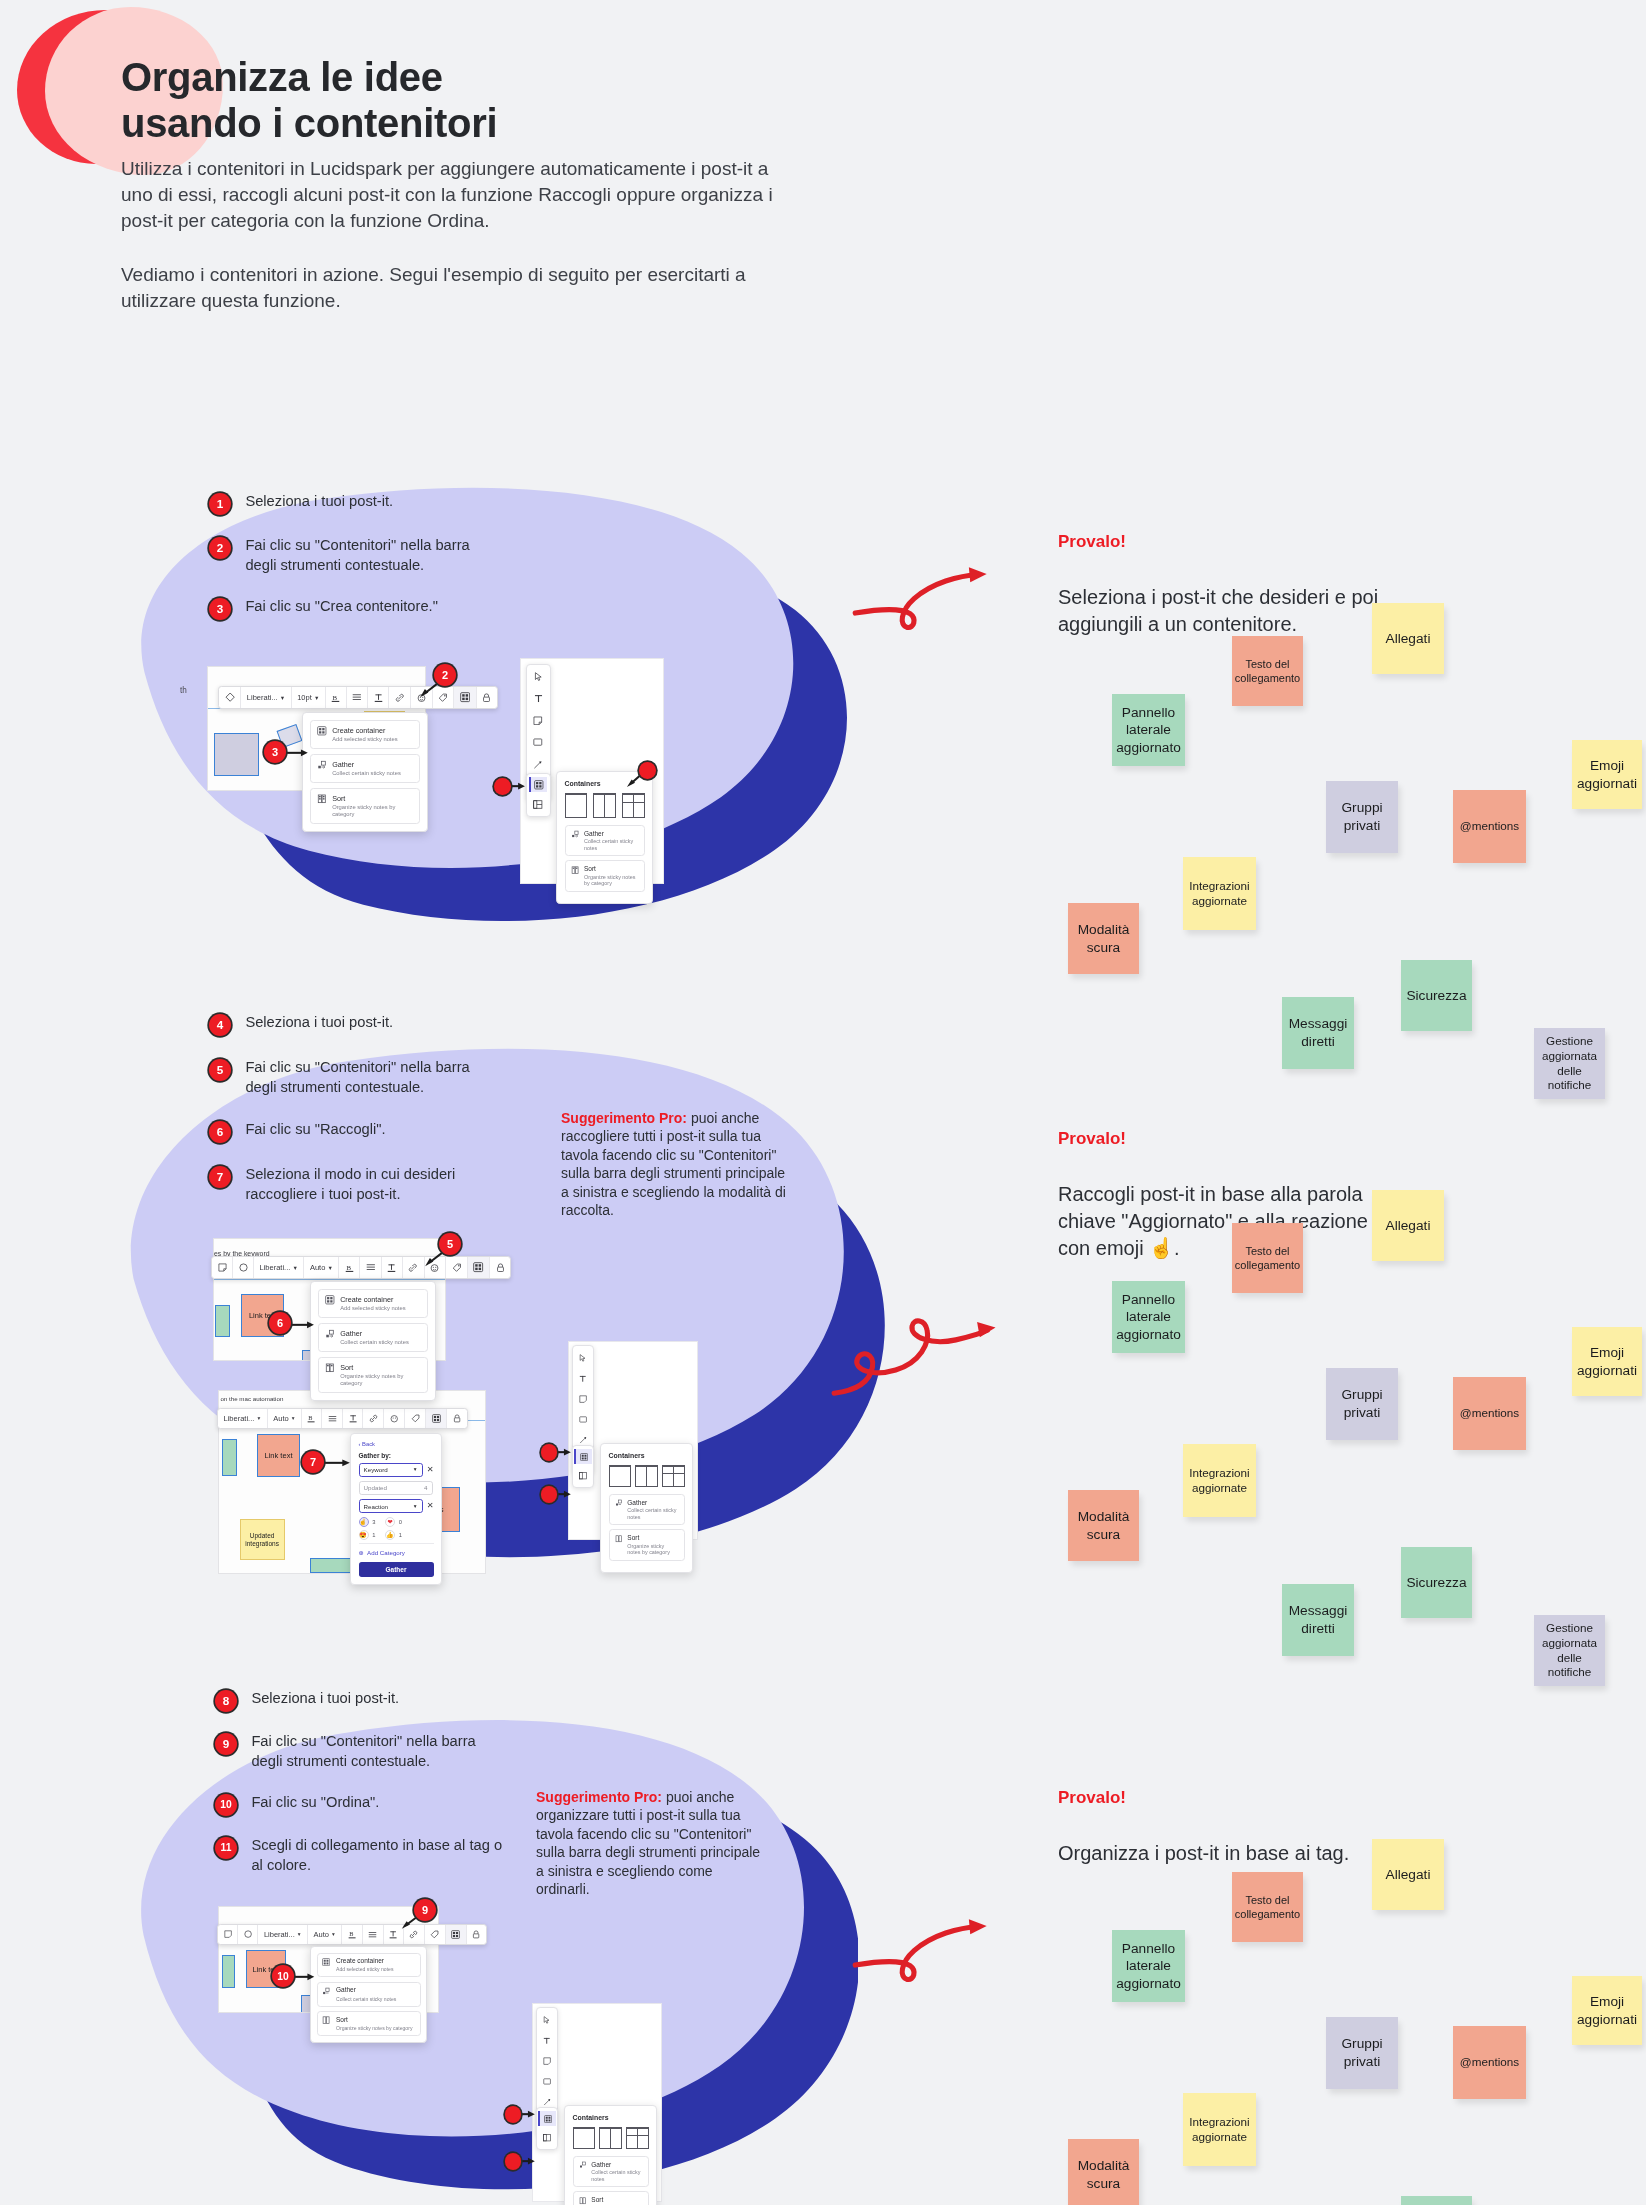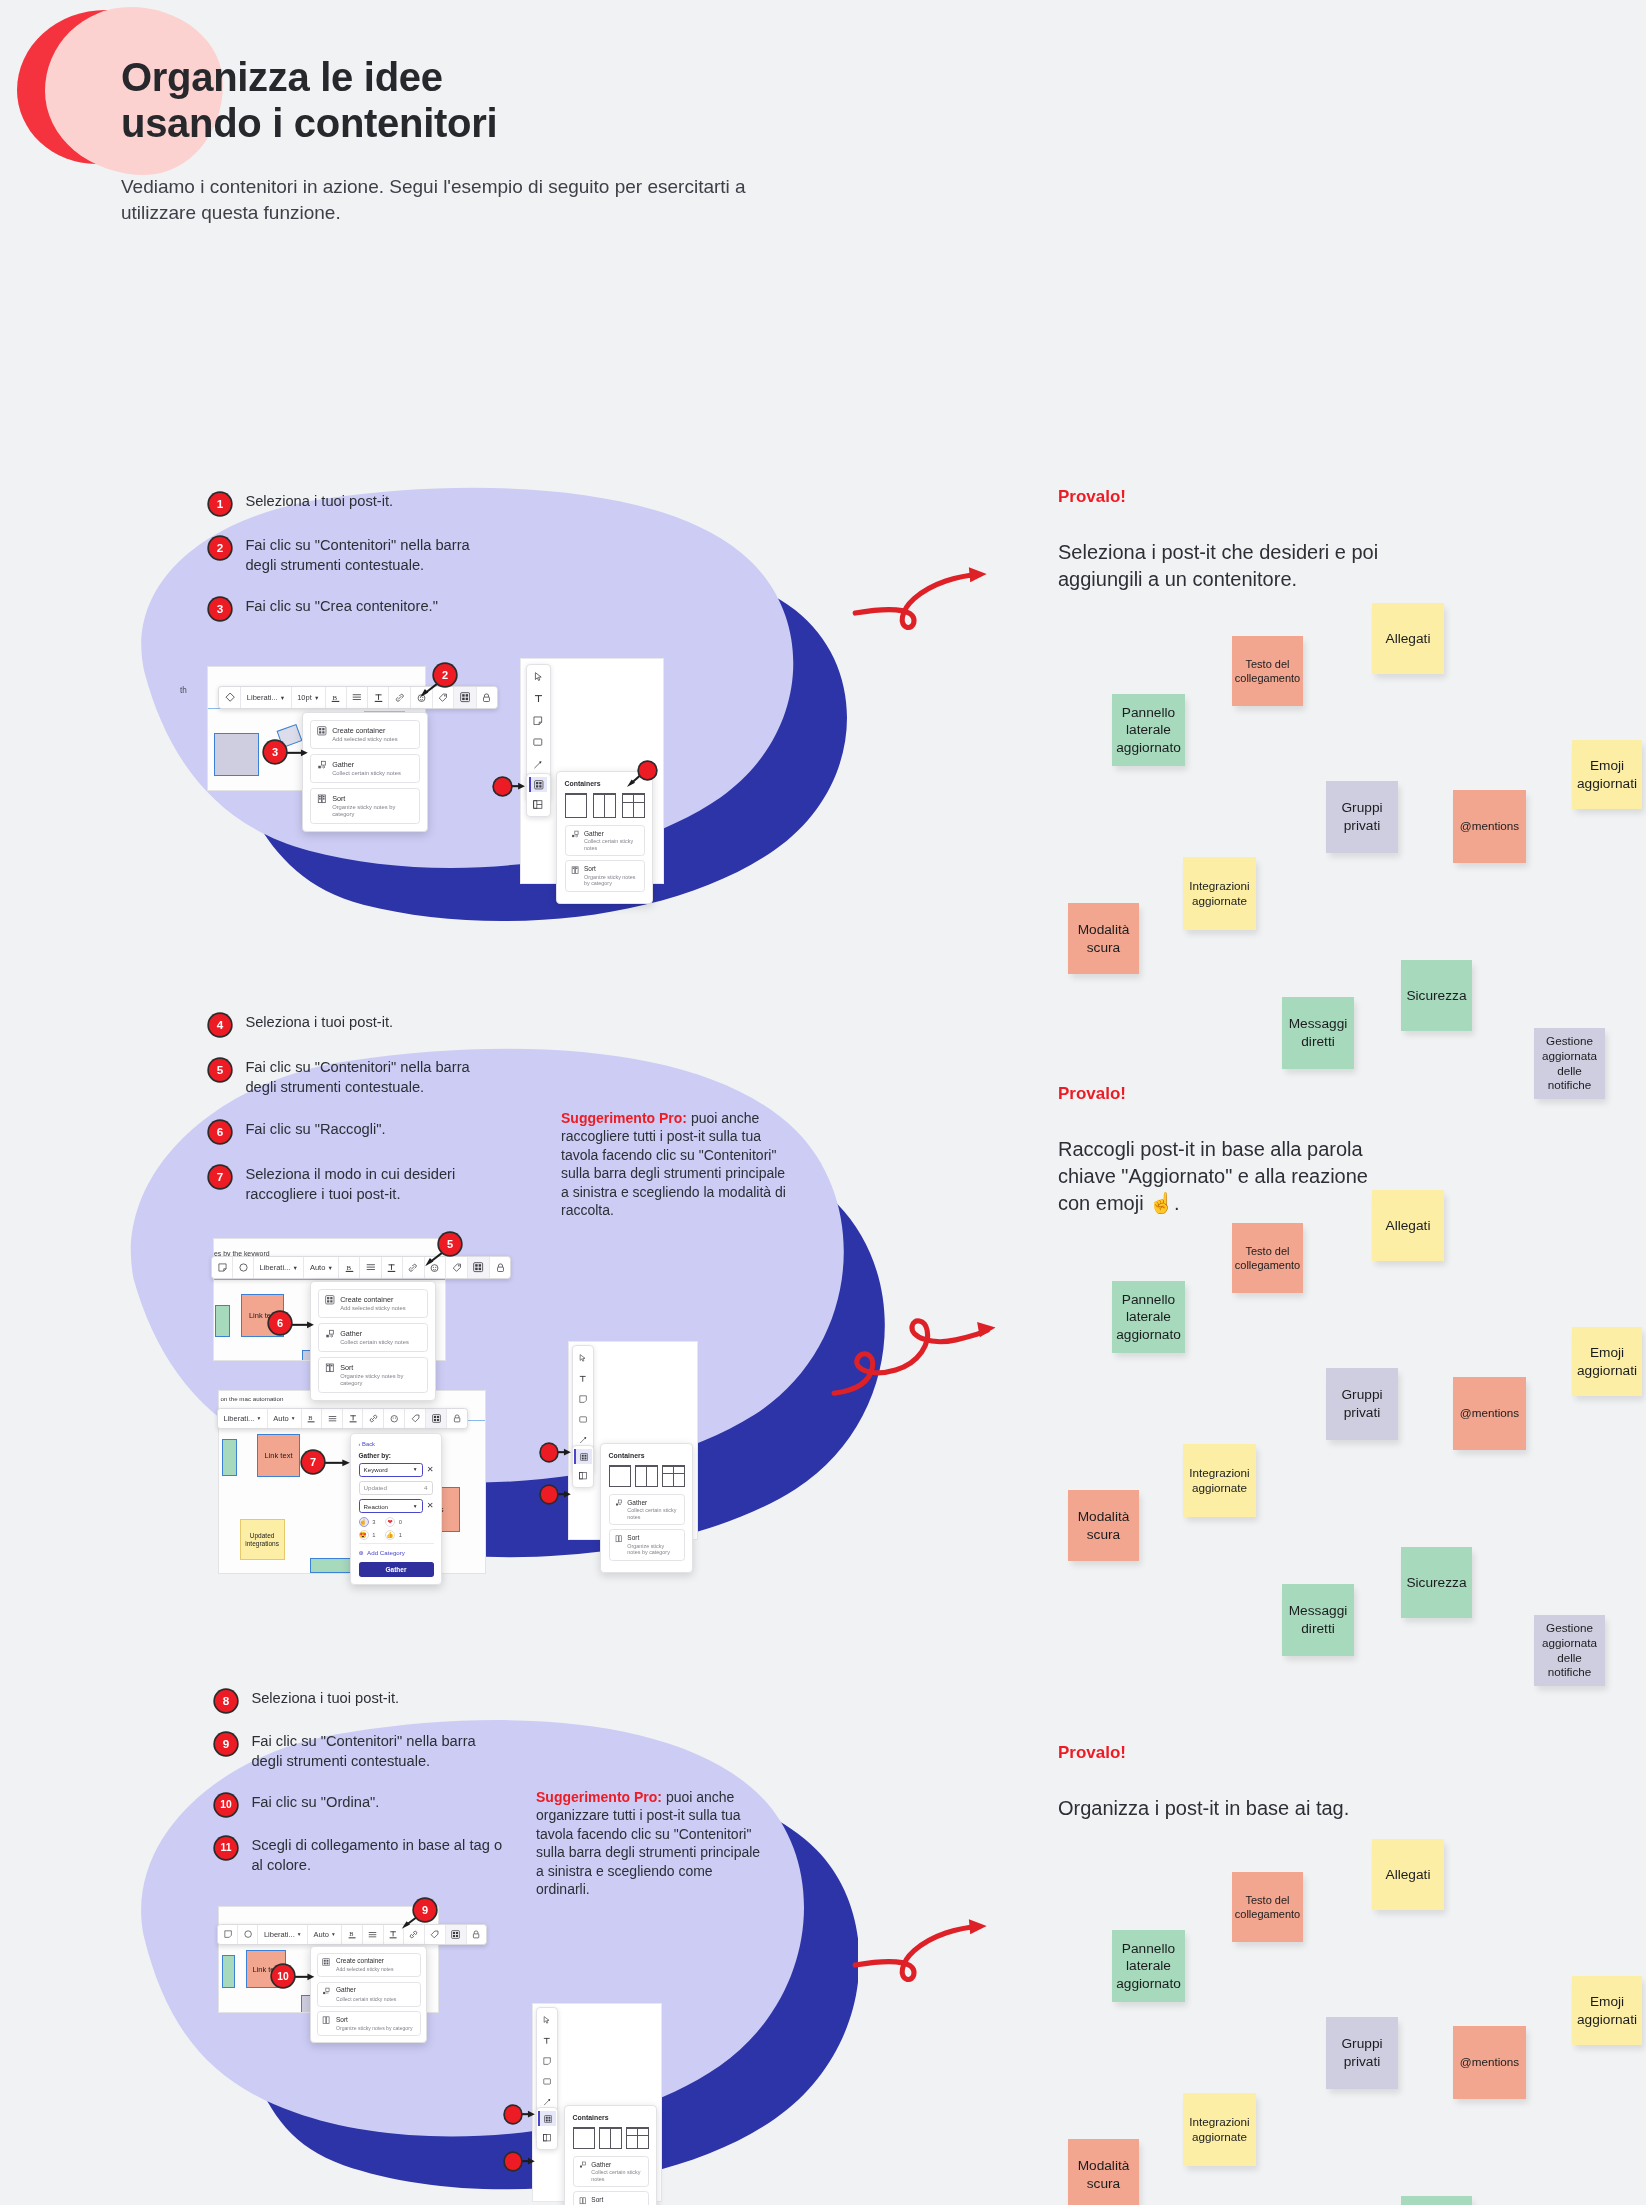--- a/index.html
+++ b/index.html
@@ -53,21 +53,21 @@
     white-space: pre-line;
   }
 
   
   .protip {
     position: absolute; font-size: 14px; color: #2c2f35; line-height: 1.32;
   }
   .protip b { color: #ed1c24; font-weight: 700; }
 
   
-  .tryit { position: absolute; }
+  .tryit { position: absolute; margin-top: 45px; }
   .tryit h3 { font-size: 17px; color: #ed1c24; font-weight: 700; }
   .tryit p { font-size: 20px; color: #2c2f35; line-height: 1.36; margin-top: 32px; }
 
   
   .notes { position: absolute; }
   .note {
     position: absolute; display: flex; align-items: center; justify-content: center;
     text-align: center; font-size: 13.7px; color: #1b1c1e; line-height: 1.28;
     padding: 4.1px 4.8px; box-shadow: 3.4px 4.8px 6.2px rgba(0,0,0,0.10);
     white-space: pre-line;
@@ -175,20 +175,21 @@
 
 <div id="root">
 
   <div class="blob-red"></div>
   <div class="blob-pink"></div>
   <div class="header">
     <h1>
       <span>Organizza le idee</span><br>
       <span>usando i contenitori</span>
     </h1>
+    <p>Utilizza i contenitori in Lucidspark per aggiungere automaticamente i post-it a uno di essi, raccogli alcuni post-it con la funzione Raccogli oppure organizza i post-it per categoria con la funzione Ordina.</p>
     <p class="second">Vediamo i contenitori in azione. Segui l'esempio di seguito per esercitarti a utilizzare questa funzione.</p>
   </div>
 
   <div class="section" style="top:473px;height:494px;">
 
     <svg class="nv-blob" style="left:137px;top:41px;width:713px;height:432px;background:none;" viewBox="0 0 1040 630">
       <path d="M120 330 C60 200 180 90 340 70 C560 42 830 40 960 140 C1070 226 1060 400 930 490 C780 594 520 618 330 570 C200 537 160 430 120 330 Z" fill="#2d34a8"></path>
     </svg>
 
     <svg class="lav-blob" style="left:117px;top:6.9px;width:693px;height:412px;" viewBox="0 0 1010 600">

